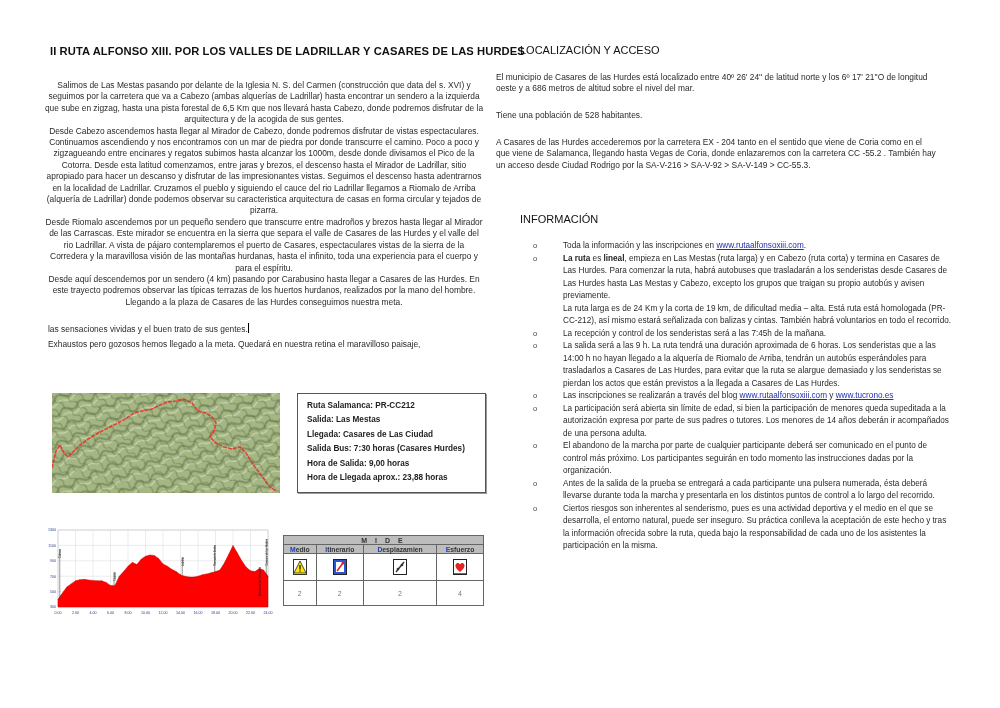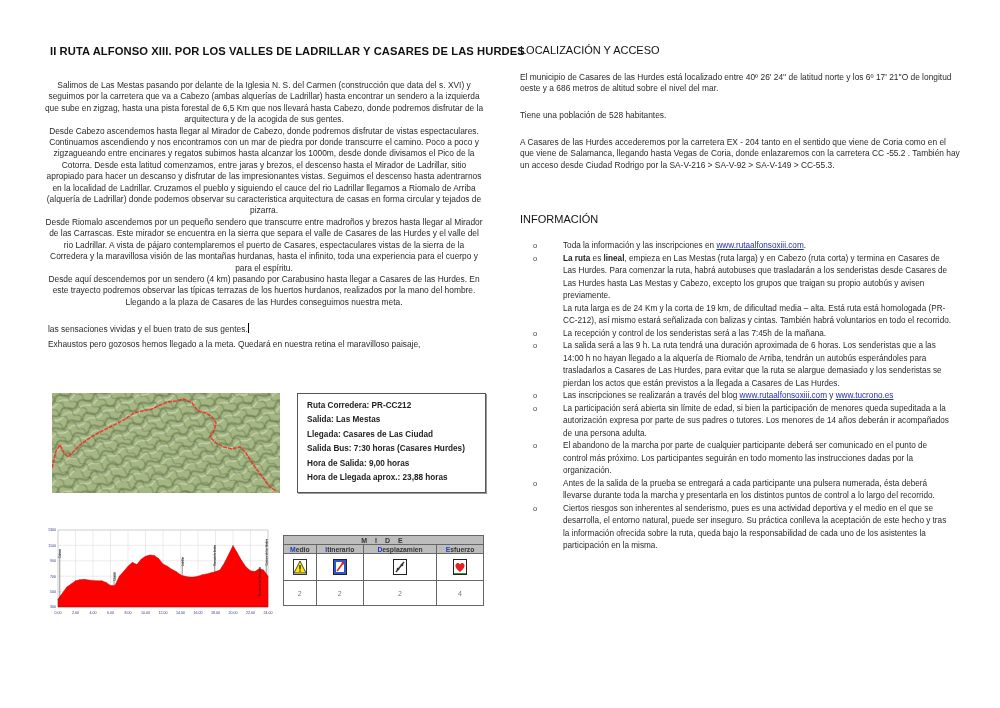--- a/index.html
+++ b/index.html
@@ -20,21 +20,21 @@
   .chart { position:absolute; left:40px; top:527px; width:235px; height:90px; }
   .mide { position:absolute; left:283px; top:535px; width:201px; border-collapse:collapse; font-size:7px; }
   .mide td, .mide th { border:1px solid #666; text-align:center; padding:0; }
   .mide .mtitle { background:#bdbdbd; font-weight:bold; letter-spacing:3px; height:8px; font-size:7px; color:#333; }
   .mide .mhead { background:#bdbdbd; font-weight:bold; color:#333; height:9px; font-size:6.8px; }
   .mide .mhead .cap { color:#1a3cc0; }
   .mide .micon { height:26px; background:#fff; }
   .mide .mval { height:24px; color:#777; font-weight:normal; font-size:7px; background:#fff; }
   .ico { display:inline-block; width:14px; height:16px; vertical-align:middle; }
   .h-right { position:absolute; font-size:11px; font-weight:normal; color:#111; }
-  .loc-text { position:absolute; left:520px; width:440px; }
+  .loc-text { position:absolute; left:496px; width:440px; }
   .loc-text p { margin:0; }
   .info-list { position:absolute; left:533px; top:240px; width:420px; list-style:none; padding:0; margin:0; }
   .info-list li { position:relative; padding-left:30px; font-size:8.2px; line-height:12.5px; color:#2a2a2a; }
   .info-list li .bullet { position:absolute; left:0; top:0; font-size:7.5px; color:#444; }
   .info-list li .extra { display:block; }
   a.lnk { color:#1f2fb0; text-decoration:underline; }
   b { color:#222; }
 </style>
 </head>
 <body>
@@ -66,21 +66,21 @@
       </pattern>
     </defs>
     <rect width="228" height="100" fill="url(#ridges)"></rect>
     <rect width="228" height="100" fill="url(#ridges2)"></rect>
     <polyline points="0,75 4,58 8,52 12,60 16,64 22,58 28,52 36,46 46,40 58,34 70,28 82,20 90,18 100,16 108,12 116,9 124,8 132,6 140,10 146,18 154,20 160,24 164,30 162,38 158,44 164,50 172,54 180,56 188,54 194,60 200,70 206,78 212,86 218,94 224,98" fill="none" stroke="#e8322a" stroke-width="1.6" stroke-dasharray="4 1" opacity="0.9"></polyline>
   </svg>
 </div>
 
 <div class="infobox">
   <div class="lines">
-    <div class="line">Ruta Corredera: PR-CC212</div>
+    <div class="line">Ruta Salamanca: PR-CC212</div>
     <div class="line">Salida: Las Mestas</div>
     <div class="line">Llegada: Casares de Las Ciudad</div>
     <div class="line">Salida Bus: 7:30 horas (Casares Hurdes)</div>
     <div class="line">Hora de Salida: 9,00 horas</div>
     <div class="line">Hora de Llegada aprox.: 23,88 horas</div>
   </div>
 </div>
 
 <div class="chart">
   <svg id="elev" width="235" height="90">

